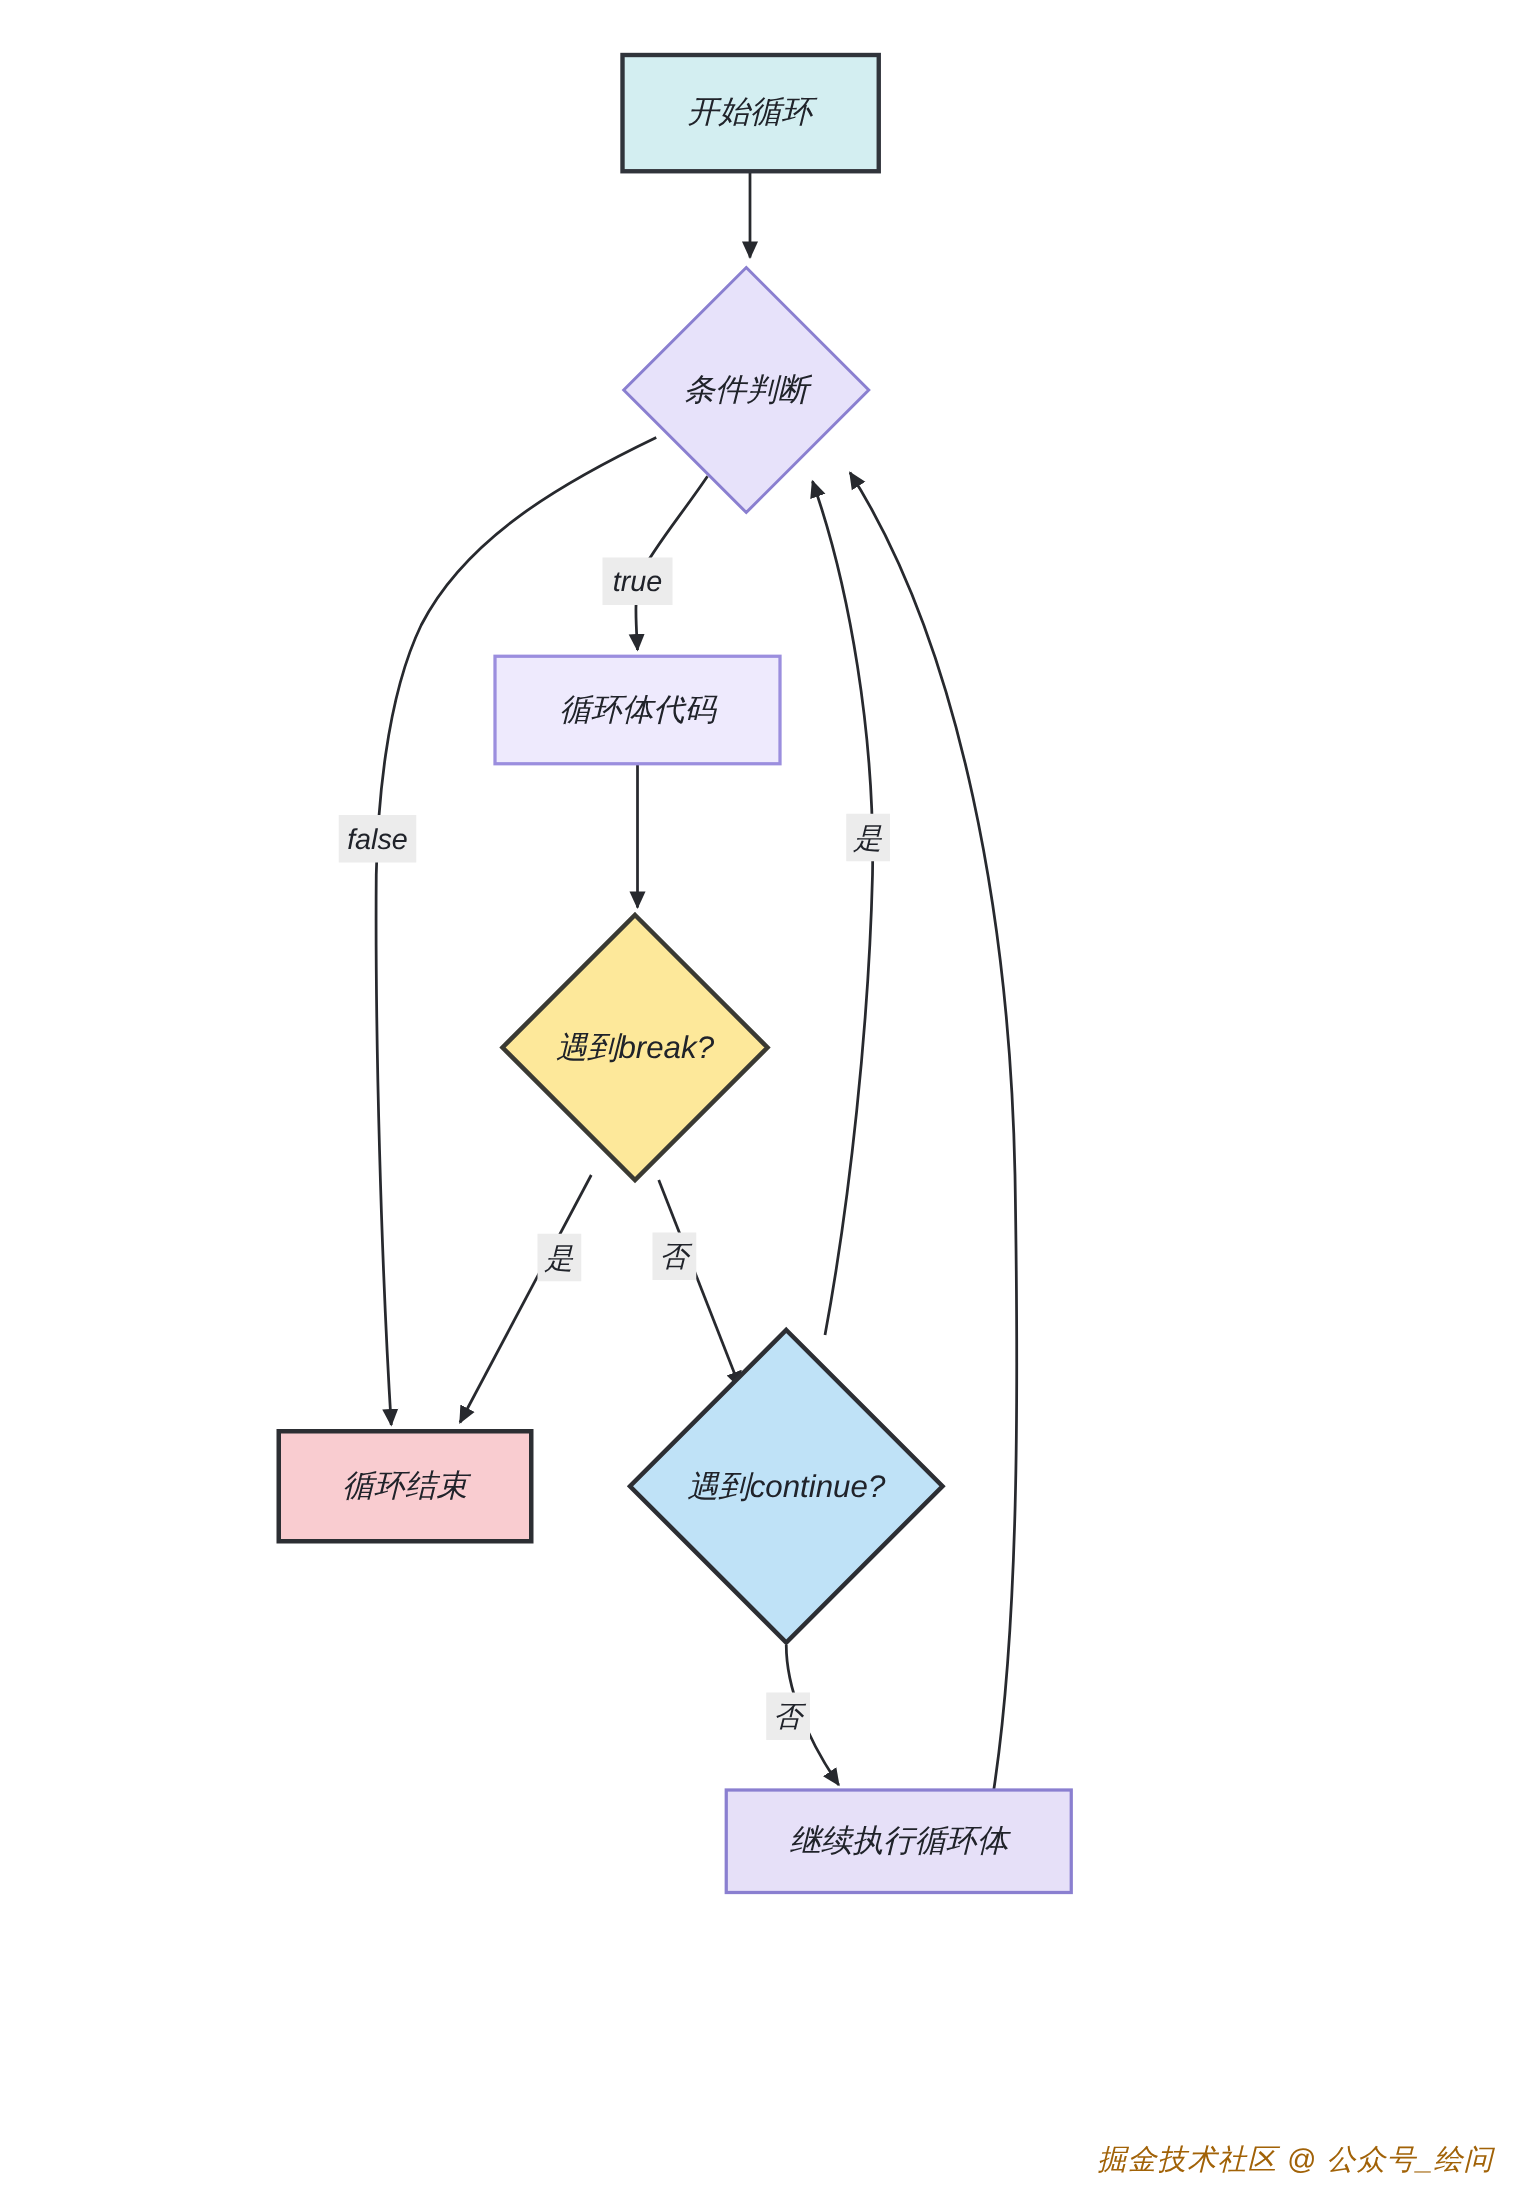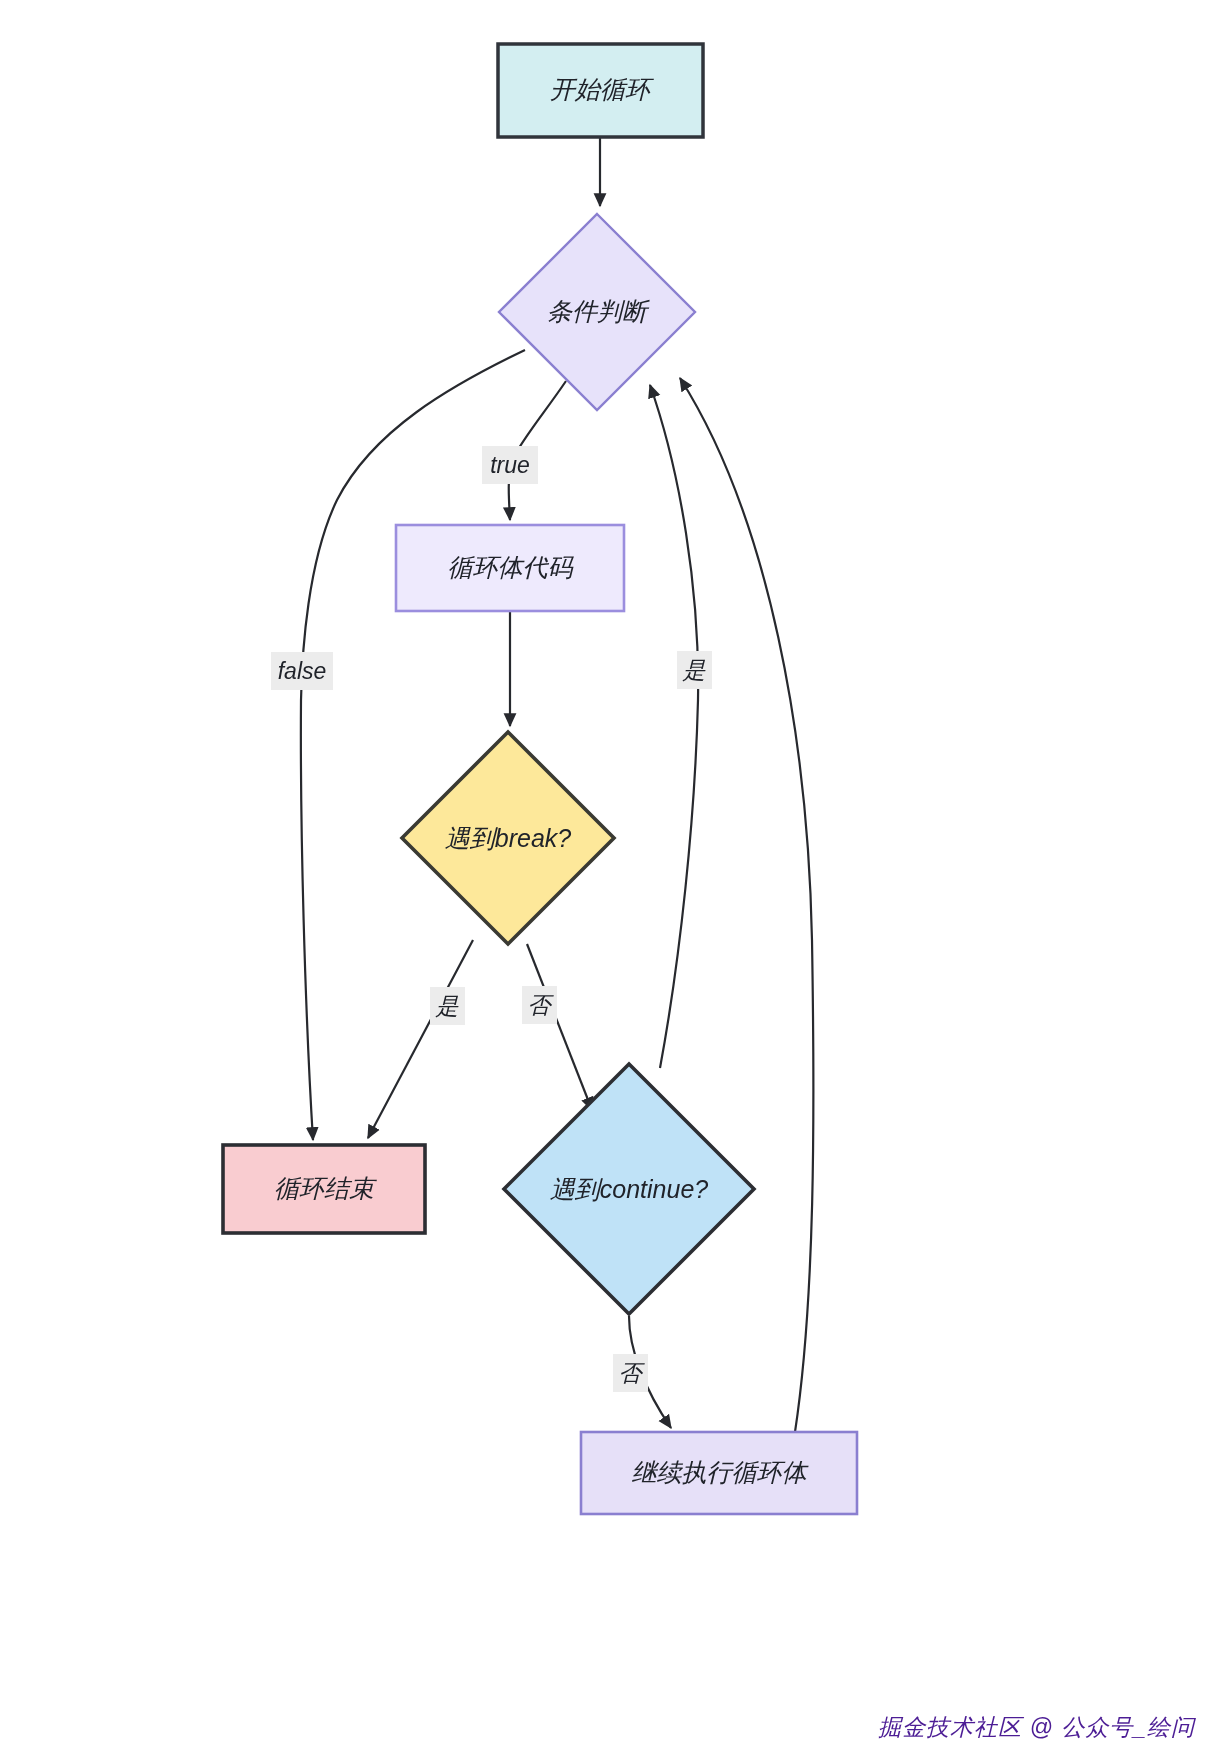--- a/index.html
+++ b/index.html
@@ -47,21 +47,21 @@
   .edge-path {
     fill: none;
     stroke: #27292e;
     stroke-width: 2.2px;
   }
   .watermark {
     position: absolute;
     right: 18px;
     bottom: 10px;
     font-size: 23px;
-    color: #4c1d95;
+    color: #a16207;
     font-family: "Liberation Sans", "DejaVu Sans", sans-serif;
     white-space: nowrap;
     letter-spacing: 1px;
   }
 </style>
 </head>
 <body>
 
 <div id="flow-root">
 

